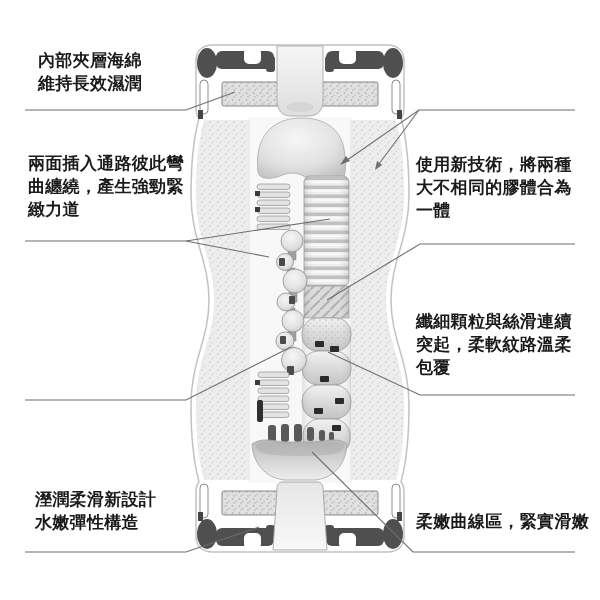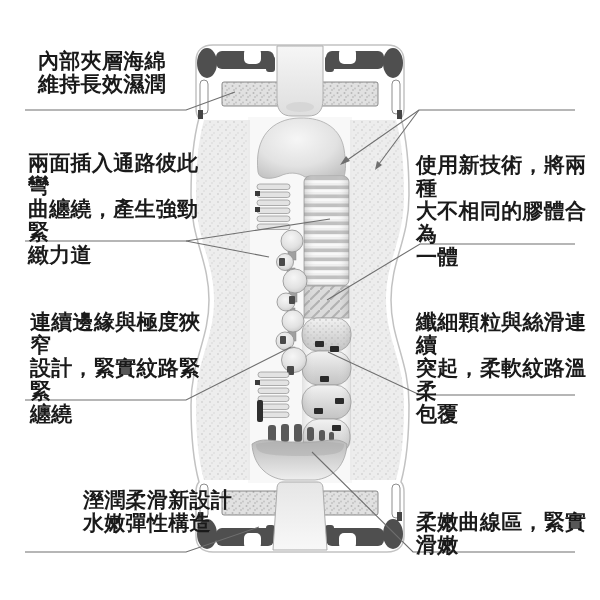--- a/index.html
+++ b/index.html
@@ -7,21 +7,21 @@
     position:relative;
     width:600px;height:600px;
     background:var(--background,#fff);
     overflow:hidden;
     font-family:"Liberation Sans", sans-serif;
   }
   .diagram-svg{position:absolute;left:0;top:0;}
   .ann{
     position:absolute;
     font-weight:700;
-    font-size:21px;
+    font-size:17px;
     line-height:23px;
     letter-spacing:0.3px;
     color:var(--annotation-text,#1a1a1a);
     white-space:pre-line;
     width:190px;
   }
   .ann-right{width:186px;}
   .leader{stroke:var(--leader-line,#6f6f6f);stroke-width:1.1;fill:none;}
   .leader-arrow{fill:var(--leader-line,#6f6f6f);stroke:none;}
   .cap-dark{fill:var(--cap-accent,#4f4f4f);}
@@ -257,24 +257,21 @@
       <polyline class="leader" points="575,395 420,395 328,352"></polyline>
       <polyline class="leader" points="575,552 413,552 312,452"></polyline>
     </g>
   </svg>
 
   <div class="ann" style="left:38px;top:49px;">內部夾層海綿
 維持長效濕潤</div>
   <div class="ann" style="left:28px;top:153px;font-family:Liberation Mono, monospace;">兩面插入通路彼此彎
 曲纏繞，產生強勁緊
 緻力道</div>
-  <div class="ann" style="left:30px;top:310px;">連續邊緣與極度狹窄
-設計，緊實紋路緊緊
-纏繞</div>
-  <div class="ann" style="left:35px;top:488px;margin-left:48px;">溼潤柔滑新設計
+  <div class="ann" style="left:35px;top:488px;">溼潤柔滑新設計
 水嫩彈性構造</div>
   <div class="ann ann-right" style="left:416px;top:153px;">使用新技術，將兩種
 大不相同的膠體合為
 一體</div>
   <div class="ann ann-right" style="left:416px;top:310px;">纖細顆粒與絲滑連續
 突起，柔軟紋路溫柔
 包覆</div>
   <div class="ann ann-right" style="left:416px;top:510px;">柔嫩曲線區，緊實滑嫩</div>
 
 </div>

